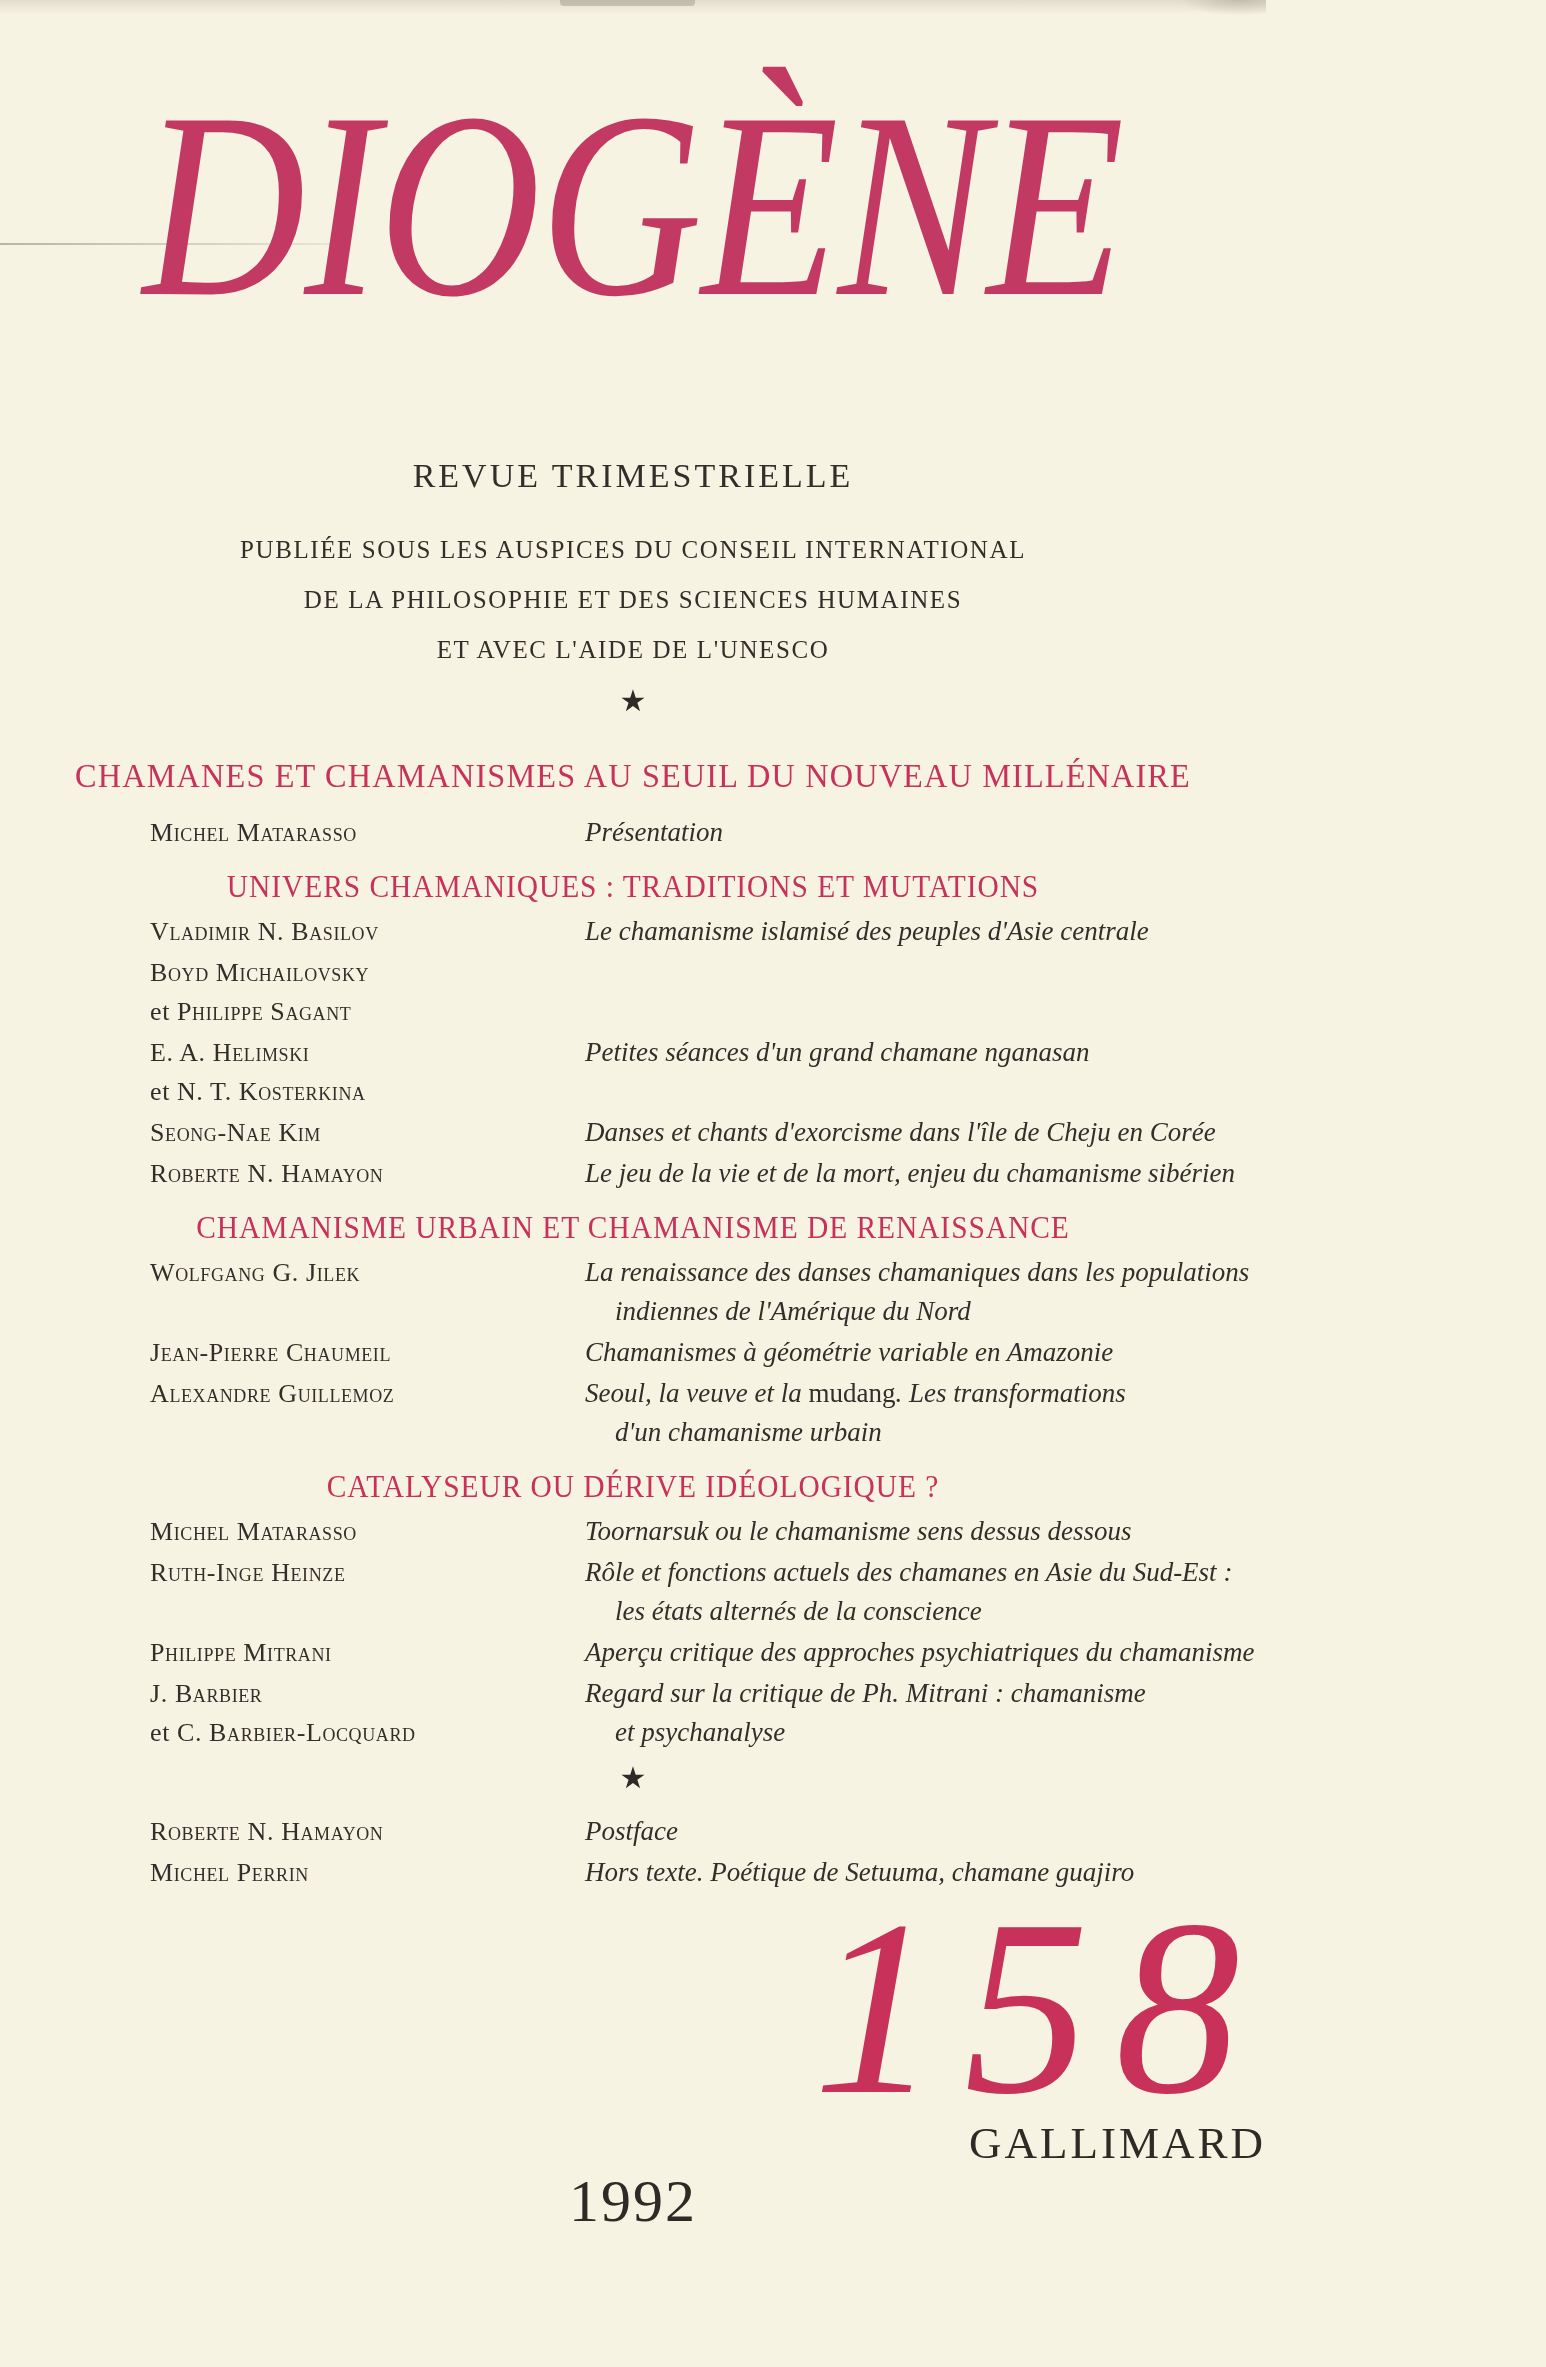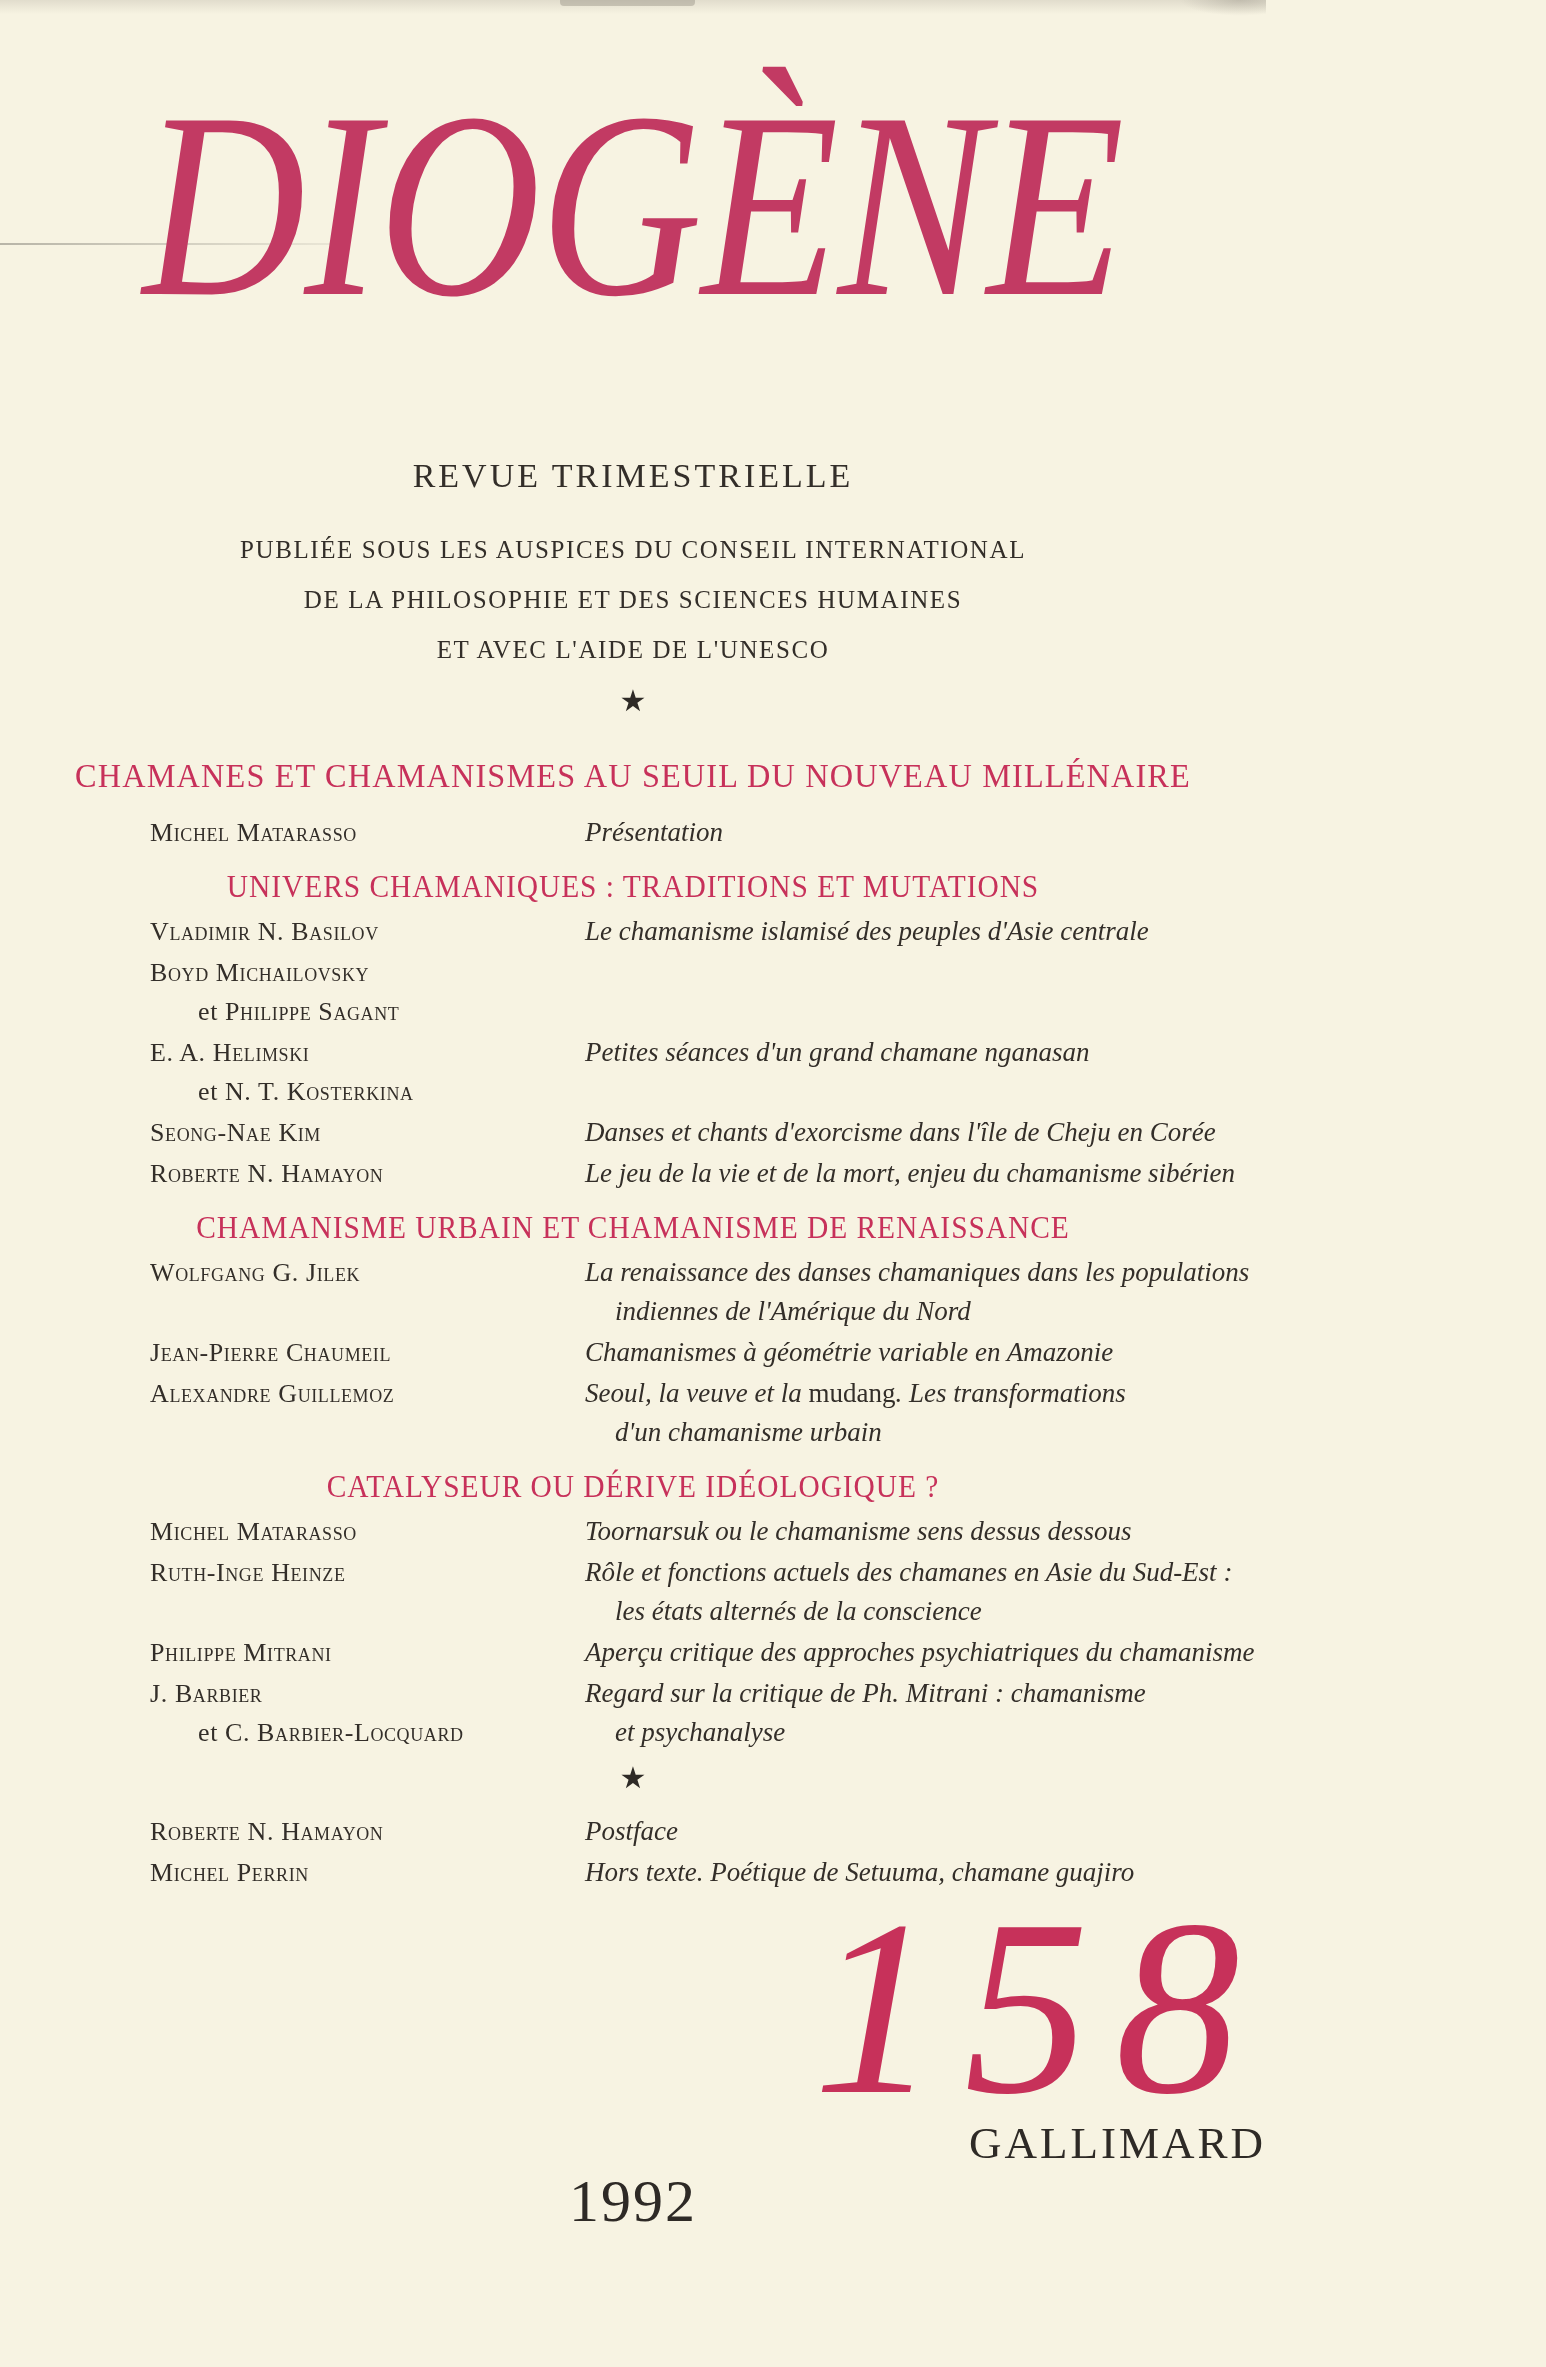--- a/index.html
+++ b/index.html
@@ -73,21 +73,21 @@
     transform:scaleX(.95);transform-origin:50% 50%;
     white-space:nowrap;
   }
   .entry{display:flex;margin-bottom:2px;}
   .authors{width:435px;flex:none;}
   .author-line{
     font-variant:small-caps;
     font-size:26px;line-height:39px;letter-spacing:.6px;
     white-space:nowrap;
   }
-  .author-line .pre{font-variant:normal;margin-right:7px;margin-left:48px;}
+  .author-line .pre{font-variant:normal;margin-right:7px;}
   .titles{flex:1;}
   .title-line{
     font-style:italic;
     font-size:27px;line-height:39px;
     white-space:nowrap;
   }
   .title-line.indent{padding-left:30px;}
   .title-line .roman{font-style:normal;}
   .star2{margin-top:8px;margin-bottom:16px;}
   .issue-number{

